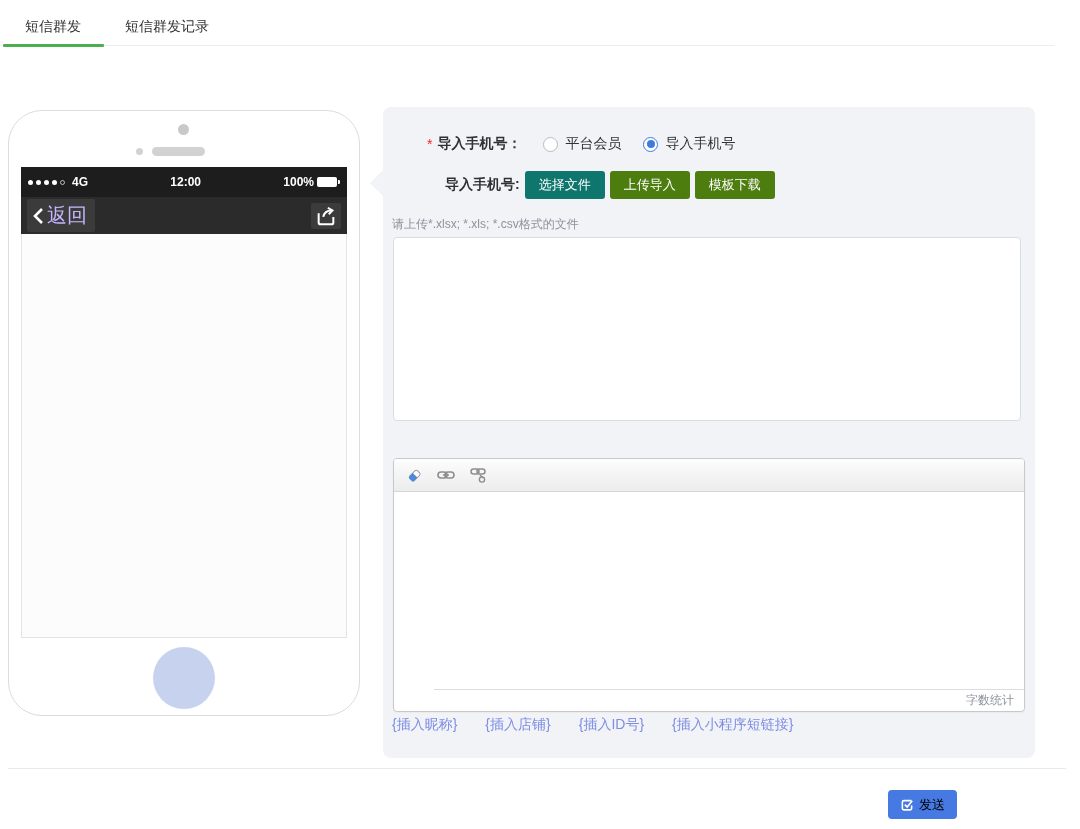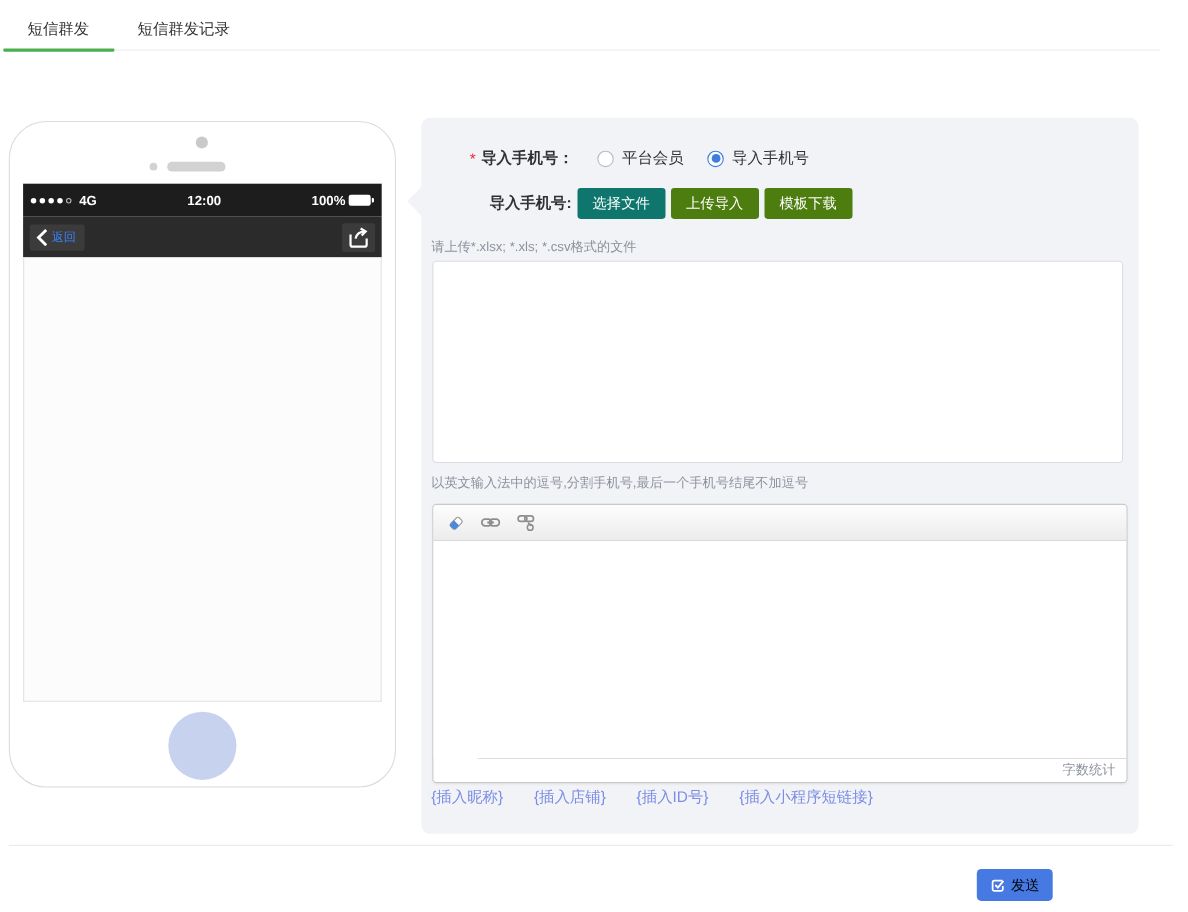--- a/index.html
+++ b/index.html
@@ -31,21 +31,21 @@
   .sig .dot.hollow { background:transparent; border:1px solid #bbb; }
   .sig .net { margin-left:4px; }
   .batt-wrap { display:flex; align-items:center; gap:3px; }
   .battery { display:inline-flex; align-items:center; }
   .battery .body { width:20px; height:10px; background:#fff; border-radius:2px; }
   .battery .tip { width:2px; height:4px; background:#fff; margin-left:1px; border-radius:0 1px 1px 0; }
 
   .navbar { position:absolute; left:12px; right:12px; top:86px; height:37px; background:#2b2b2b;
             display:flex; align-items:center; justify-content:space-between; padding:0 6px; color:#fff; }
   .back-btn { display:flex; align-items:center; gap:2px; background:rgba(255,255,255,0.08);
-              padding:3px 8px 3px 4px; border-radius:2px; font-size:11px; color:#3b82f6; cursor:pointer; }
+              padding:3px 8px 3px 4px; border-radius:2px; font-size:20px; color:#c4b5fd; cursor:pointer; }
   .share-btn { background:rgba(255,255,255,0.08); border-radius:2px; padding:2px 4px; cursor:pointer; display:flex; }
 
   .screen { position:absolute; left:12px; right:12px; top:123px; height:404px;
             background:#fcfcfc; border:1px solid #e3e3e3; border-top:none; }
   .home-btn { position:absolute; left:144px; top:536px; width:62px; height:62px; border-radius:50%; background:#c7d3ee; }
 
   
   .panel { position:absolute; left:383px; top:107px; width:652px; height:651px;
            background:#f2f3f7; border-radius:8px; }
   .callout { position:absolute; left:-13px; top:62px; width:0; height:0;
@@ -174,21 +174,20 @@
       <span class="form-label">导入手机号:</span>
       <button class="btn btn-blue">选择文件</button>
       <button class="btn btn-orange">上传导入</button>
       <button class="btn btn-orange">模板下载</button>
     </div>
 
     <div class="hint hint1">请上传*.xlsx; *.xls; *.csv格式的文件</div>
 
     <textarea class="ta ta1" placeholder="" style=""></textarea>
 
-    <div class="hint hint2">以英文输入法中的逗号,分割手机号,最后一个手机号结尾不加逗号</div>
 
     <div class="editor">
       <div class="toolbar">
         <span class="tool">
           <svg width="17" height="17" viewBox="0 0 17 17">
             <g transform="rotate(-45 8.5 8.5)">
               <rect x="3" y="5.5" width="11" height="6.5" rx="2" fill="#fff" stroke="#9a9a9a" stroke-width="1"></rect>
               <path d="M3 8.5 a2 2 0 0 1 2 -3 h4 v6.5 h-4 a2 2 0 0 1 -2 -2z" fill="#4a89dc"></path>
             </g>
           </svg>

